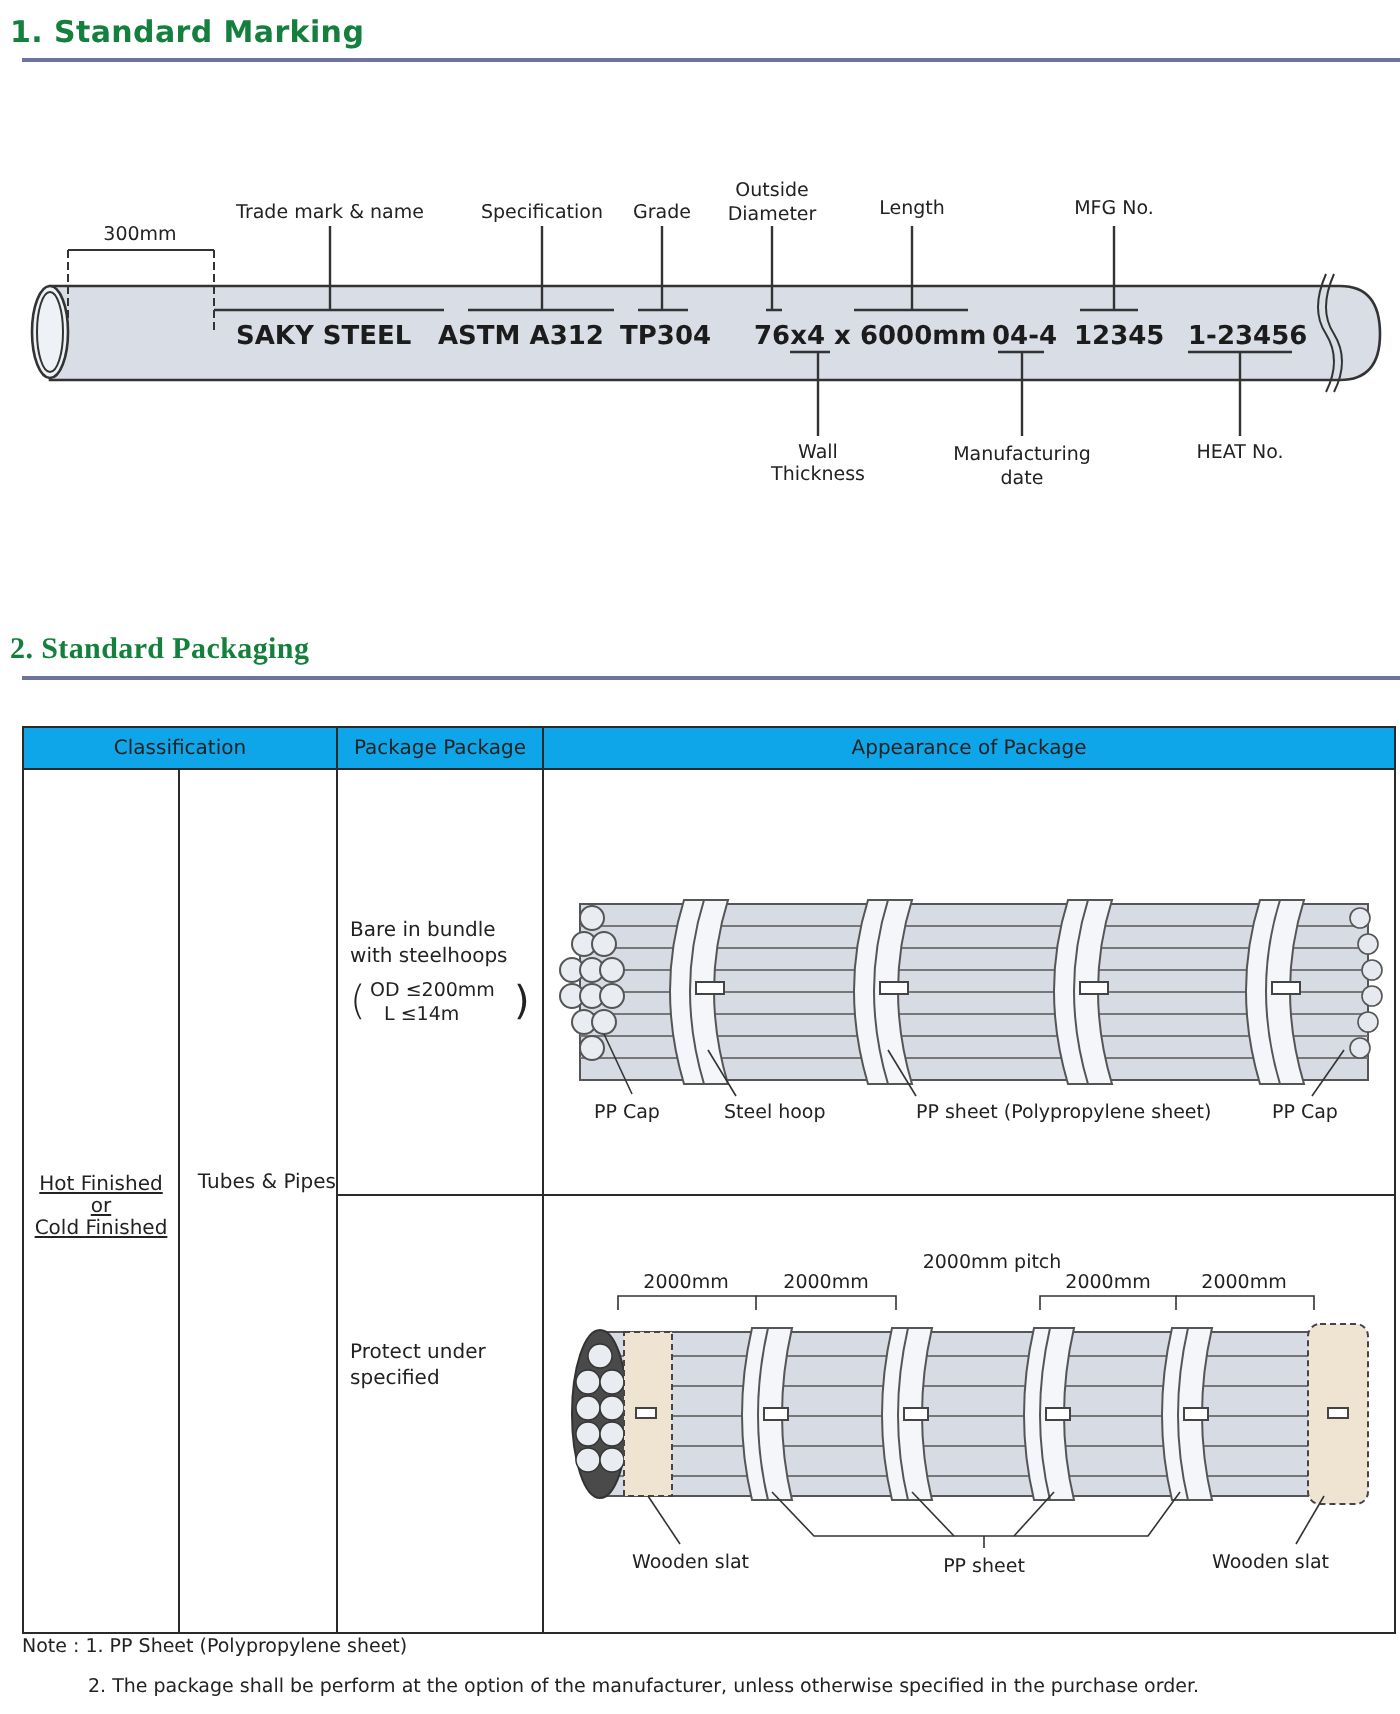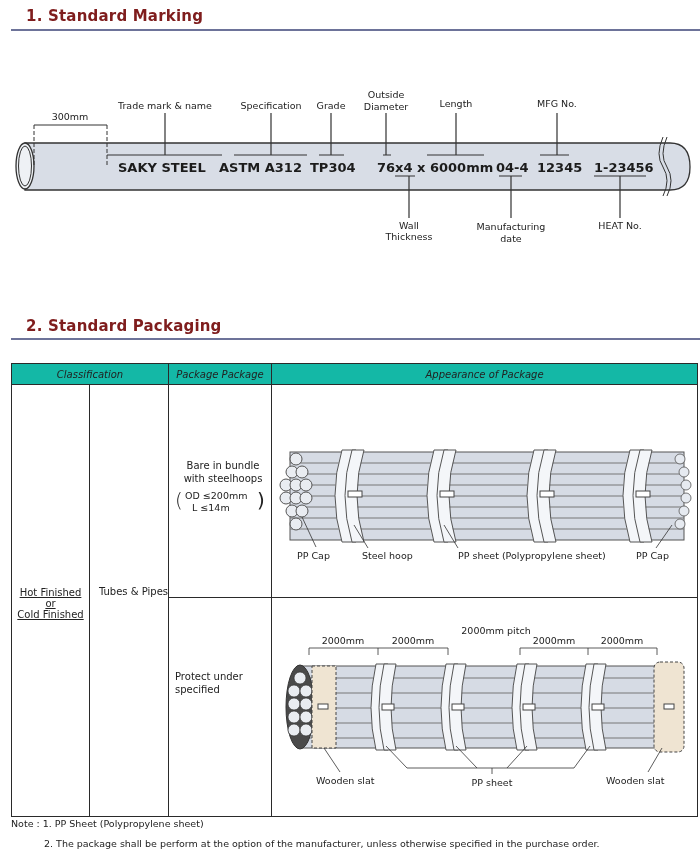--- a/index.html
+++ b/index.html
@@ -1,24 +1,24 @@
 <!DOCTYPE html>
 <html><head>
 <meta charset="utf-8">
 <style>
   html, body { margin:0; padding:0; background:#ffffff; }
   body { width:700px; height:857px; position:relative; overflow:hidden; font-family:"DejaVu Sans", sans-serif; color:#222; }
-  .sec-title { position:absolute; left:26px; font-family:"DejaVu Sans", sans-serif; font-weight:bold; font-size:15px; color:#7f1d1d; letter-spacing:0.2px; }
+  .sec-title { position:absolute; left:5px; font-family:"DejaVu Sans", sans-serif; font-weight:bold; font-size:15px; color:#15803d; letter-spacing:0.2px; }
   .sec-rule { position:absolute; left:11px; right:0; height:2px; background:#6d7399; }
   .diagram { position:absolute; left:0; }
   .lbl { font-family:"DejaVu Sans", sans-serif; font-size:9.5px; fill:#222; }
   .mark { font-family:"DejaVu Sans", sans-serif; font-size:13px; font-weight:bold; fill:#1c1c1c; }
   table.pkg { position:absolute; left:11px; top:363px; width:687px; border-collapse:collapse; table-layout:fixed; }
   table.pkg th, table.pkg td { border:1.5px solid #2a2a2a; font-size:10px; font-family:"DejaVu Sans", sans-serif; color:#222; padding:0; }
-  table.pkg th { background:#14b8a6; font-weight:normal; height:20px;font-style:italic; }
+  table.pkg th { background:#0ea5e9; font-weight:normal; height:20px; }
   .cell-txt { display:block; }
   .note { position:absolute; font-size:9.5px; font-family:"DejaVu Sans", sans-serif; color:#222; }
 </style>
 </head>
 <body>
 
 <div class="sec-title" style="top:7px;">1. Standard Marking</div>
 <div class="sec-rule" style="top:29px;"></div>
 
 <svg class="diagram" style="top:80px;" width="700" height="170" viewBox="0 0 700 170">
@@ -64,21 +64,21 @@
   <text class="mark" x="537" y="92">12345</text>
   <text class="mark" x="594" y="92">1-23456</text>
 
   <text class="lbl" x="409" y="149" text-anchor="middle">Wall</text>
   <text class="lbl" x="409" y="160" text-anchor="middle">Thickness</text>
   <text class="lbl" x="511" y="150" text-anchor="middle">Manufacturing</text>
   <text class="lbl" x="511" y="162" text-anchor="middle">date</text>
   <text class="lbl" x="620" y="149" text-anchor="middle">HEAT No.</text>
 </svg>
 
-<div class="sec-title" style="top:317px;">2. Standard Packaging</div>
+<div class="sec-title" style="top:317px;font-family:Liberation Serif, serif;">2. Standard Packaging</div>
 <div class="sec-rule" style="top:338px;"></div>
 
 <table class="pkg">
   <colgroup>
     <col style="width:78px">
       <col style="width:79px">
       <col style="width:103px">
       <col>
   </colgroup>
   <tbody>
@@ -89,21 +89,21 @@
   </tr>
   <tr style="height:212px">
     <td rowspan="2" style="text-align:center; vertical-align:middle;text-decoration:underline;">
       <span class="cell-txt" style="margin-top:5px">Hot Finished</span>
       <span class="cell-txt">or</span>
       <span class="cell-txt">Cold Finished</span>
     </td>
     <td rowspan="2" style="text-align:right; vertical-align:middle;">
       <span class="cell-txt" style="margin-bottom:18px">Tubes &amp; Pipes</span>
     </td>
-    <td style="vertical-align:top; padding:74px 0 0 6px;text-align:center;">
+    <td style="vertical-align:top; padding:74px 0 0 6px;">
       <span class="cell-txt" style="line-height:13px">Bare in bundle</span>
       <span class="cell-txt" style="line-height:13px">with steelhoops</span>
       <div style="position:relative; margin-top:4px; width:88px; height:26px; font-size:9.5px;">
         <span style="position:absolute; left:0; top:-1px; font-size:20px; line-height:24px; font-weight:lighter;">(</span>
         <span style="position:absolute; left:10px; top:1px;">OD ≤200mm</span>
         <span style="position:absolute; left:17px; top:13px;">L ≤14m</span>
         <span style="position:absolute; left:82px; top:-1px; font-size:20px; line-height:24px;">)</span>
       </div>
     </td>
     <td style="position:relative;text-align:right;">

